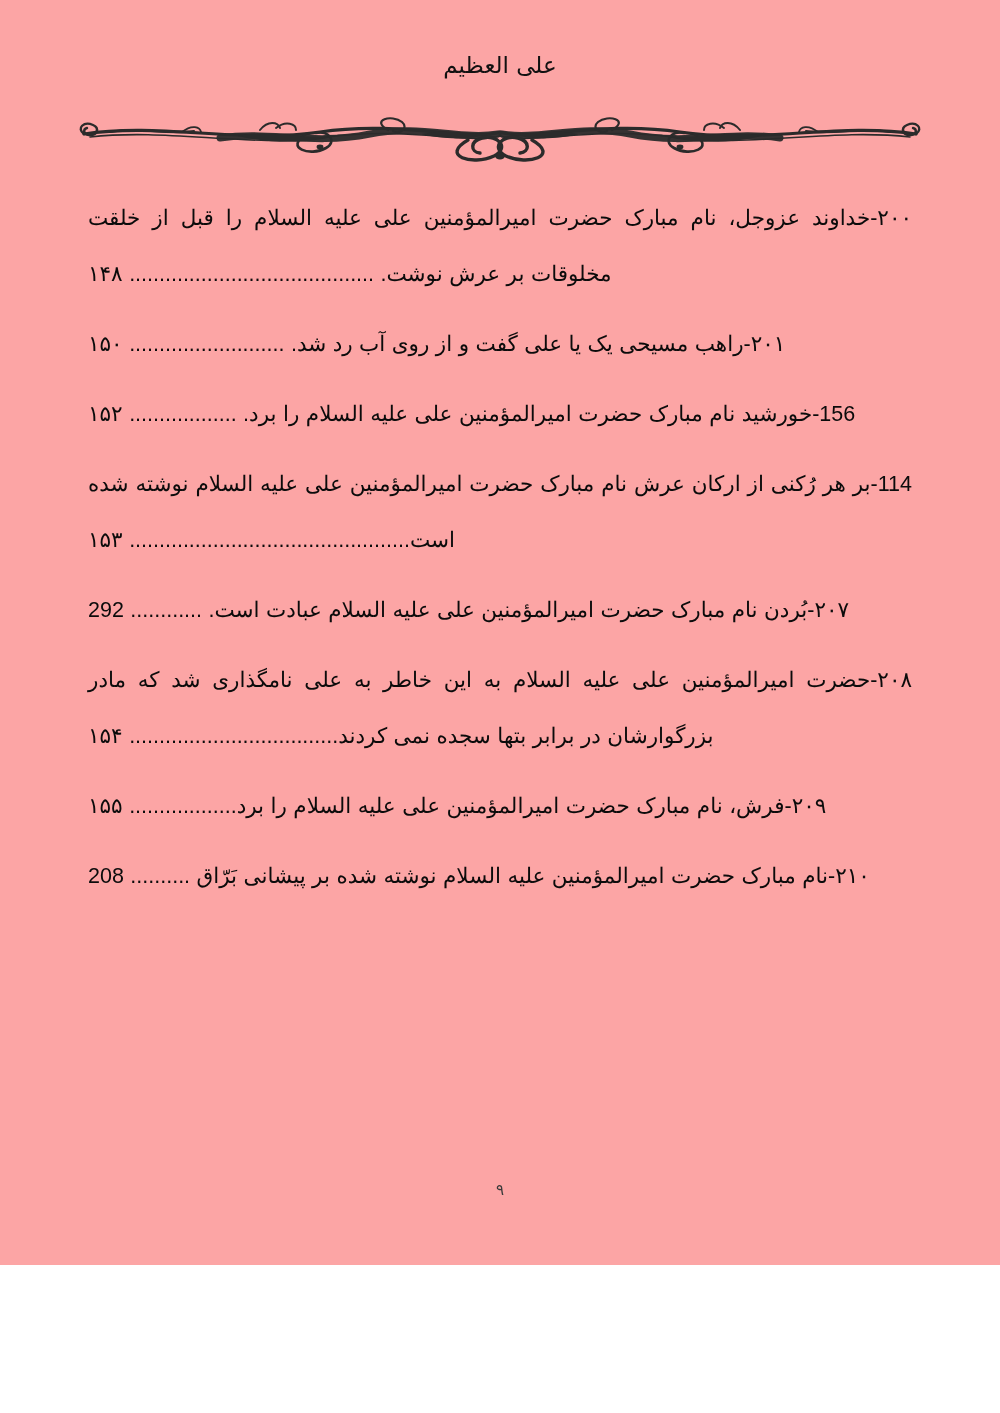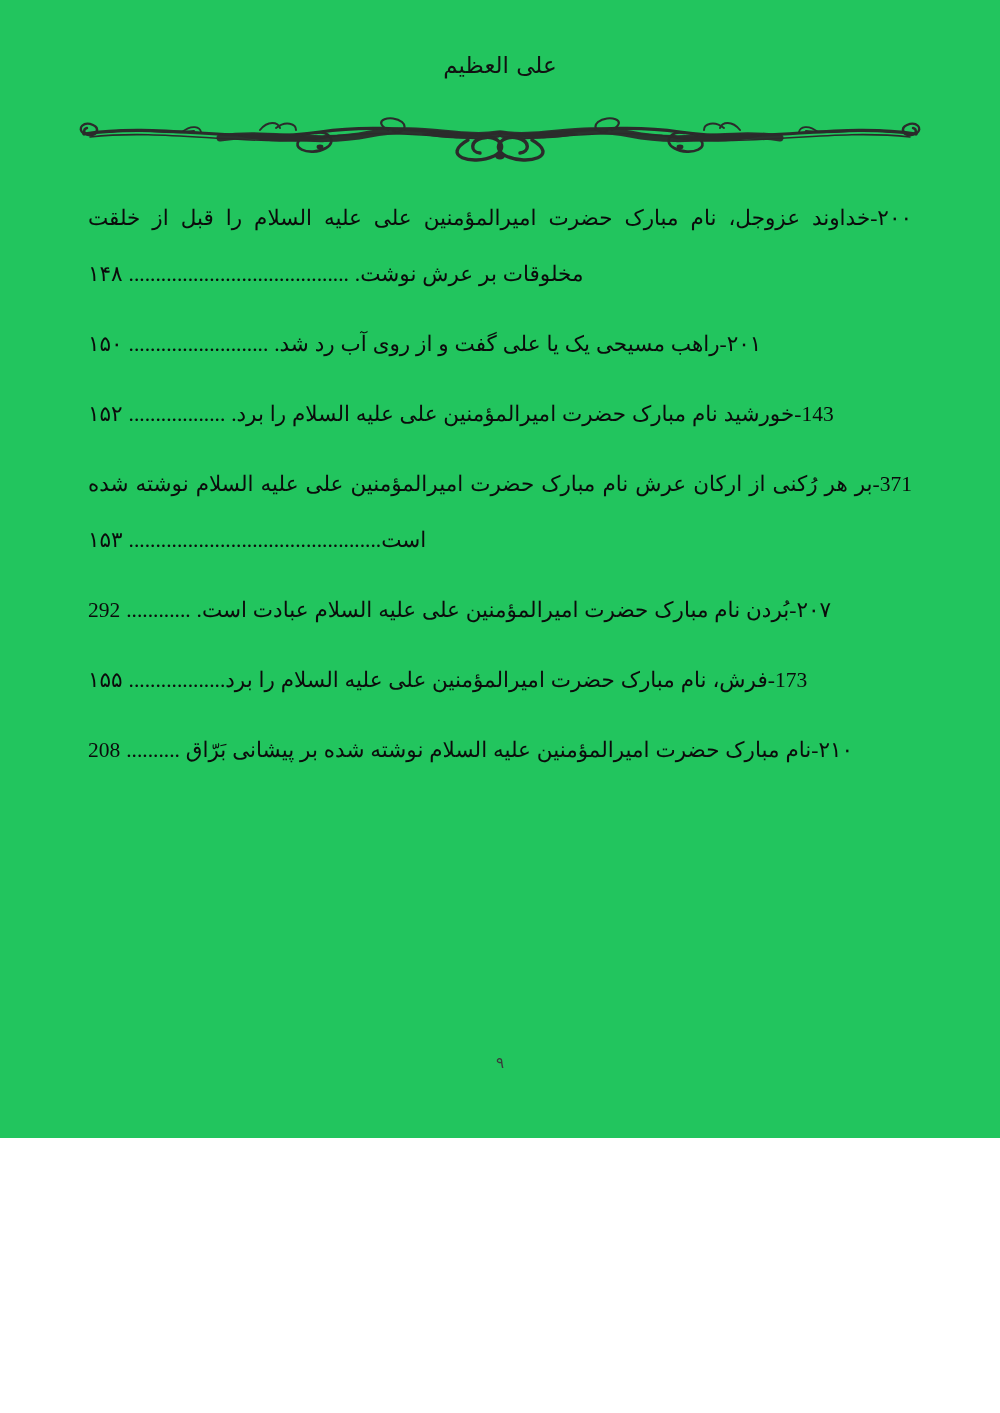--- a/index.html
+++ b/index.html
@@ -3,22 +3,22 @@
 <meta charset="utf-8">
 <style>
   html, body {
     margin: 0;
     padding: 0;
     background: #ffffff;
   }
   .page {
     position: relative;
     width: 1000px;
-    height: 1138px;
-    background: #22c55e;
+    height: 1265px;
+    background: #fca5a5;
     box-sizing: border-box;
     overflow: hidden;
     font-family: "DejaVu Sans", sans-serif;
   }
 
   
   .running-header {
     position: absolute;
     top: 52px;
     left: 0;
@@ -50,21 +50,21 @@
     position: absolute;
     top: 190px;
     right: 88px;
     left: 88px;
     direction: rtl;
   }
   .toc-entry {
     direction: rtl;
     text-align: justify;
     text-align-last: left;
-    font-family: Liberation Serif, serif;
+    font-family: Liberation Sans, sans-serif;
     font-size: 21.5px;
     line-height: 56px;
     color: #0b0b0b;
     margin: 0 0 14px 0;
     word-spacing: 0.5px;
     hyphens: none;
   }
   .toc-entry:last-child { margin-bottom: 0; }
 
   
@@ -134,22 +134,23 @@
         <ellipse cx="430" cy="52" rx="5" ry="3.4"></ellipse>
         <ellipse cx="250" cy="43" rx="3.4" ry="2.4"></ellipse>
         <ellipse cx="610" cy="43" rx="3.4" ry="2.4"></ellipse>
       </g>
     </svg>
   </div>
 
   <div class="toc">
     <p class="toc-entry">۲۰۰-خداوند عزوجل، نام مبارک حضرت امیرالمؤمنین علی علیه السلام را قبل از خلقت مخلوقات بر عرش نوشت. ......................................... ۱۴۸</p>
     <p class="toc-entry">۲۰۱-راهب مسیحی یک یا علی گفت و از روی آب رد شد. .......................... ۱۵۰</p>
-    <p class="toc-entry">143-خورشید نام مبارک حضرت امیرالمؤمنین علی علیه السلام را برد. .................. ۱۵۲</p>
-    <p class="toc-entry">371-بر هر رُکنی از ارکان عرش نام مبارک حضرت امیرالمؤمنین علی علیه السلام نوشته شده است............................................... ۱۵۳</p>
+    <p class="toc-entry">156-خورشید نام مبارک حضرت امیرالمؤمنین علی علیه السلام را برد. .................. ۱۵۲</p>
+    <p class="toc-entry">114-بر هر رُکنی از ارکان عرش نام مبارک حضرت امیرالمؤمنین علی علیه السلام نوشته شده است............................................... ۱۵۳</p>
     <p class="toc-entry">۲۰۷-بُردن نام مبارک حضرت امیرالمؤمنین علی علیه السلام عبادت است. ............ 292</p>
-    <p class="toc-entry">173-فرش، نام مبارک حضرت امیرالمؤمنین علی علیه السلام را برد.................. ۱۵۵</p>
+    <p class="toc-entry">۲۰۸-حضرت امیرالمؤمنین علی علیه السلام به این خاطر به علی نامگذاری شد که مادر بزرگوارشان در برابر بتها سجده نمی کردند................................... ۱۵۴</p>
+    <p class="toc-entry">۲۰۹-فرش، نام مبارک حضرت امیرالمؤمنین علی علیه السلام را برد.................. ۱۵۵</p>
     <p class="toc-entry">۲۱۰-نام مبارک حضرت امیرالمؤمنین علیه السلام نوشته شده بر پیشانی بَرّاق .......... 208</p>
   </div>
 
   <div class="folio">۹</div>
 
 </div>
 
 </body></html>

